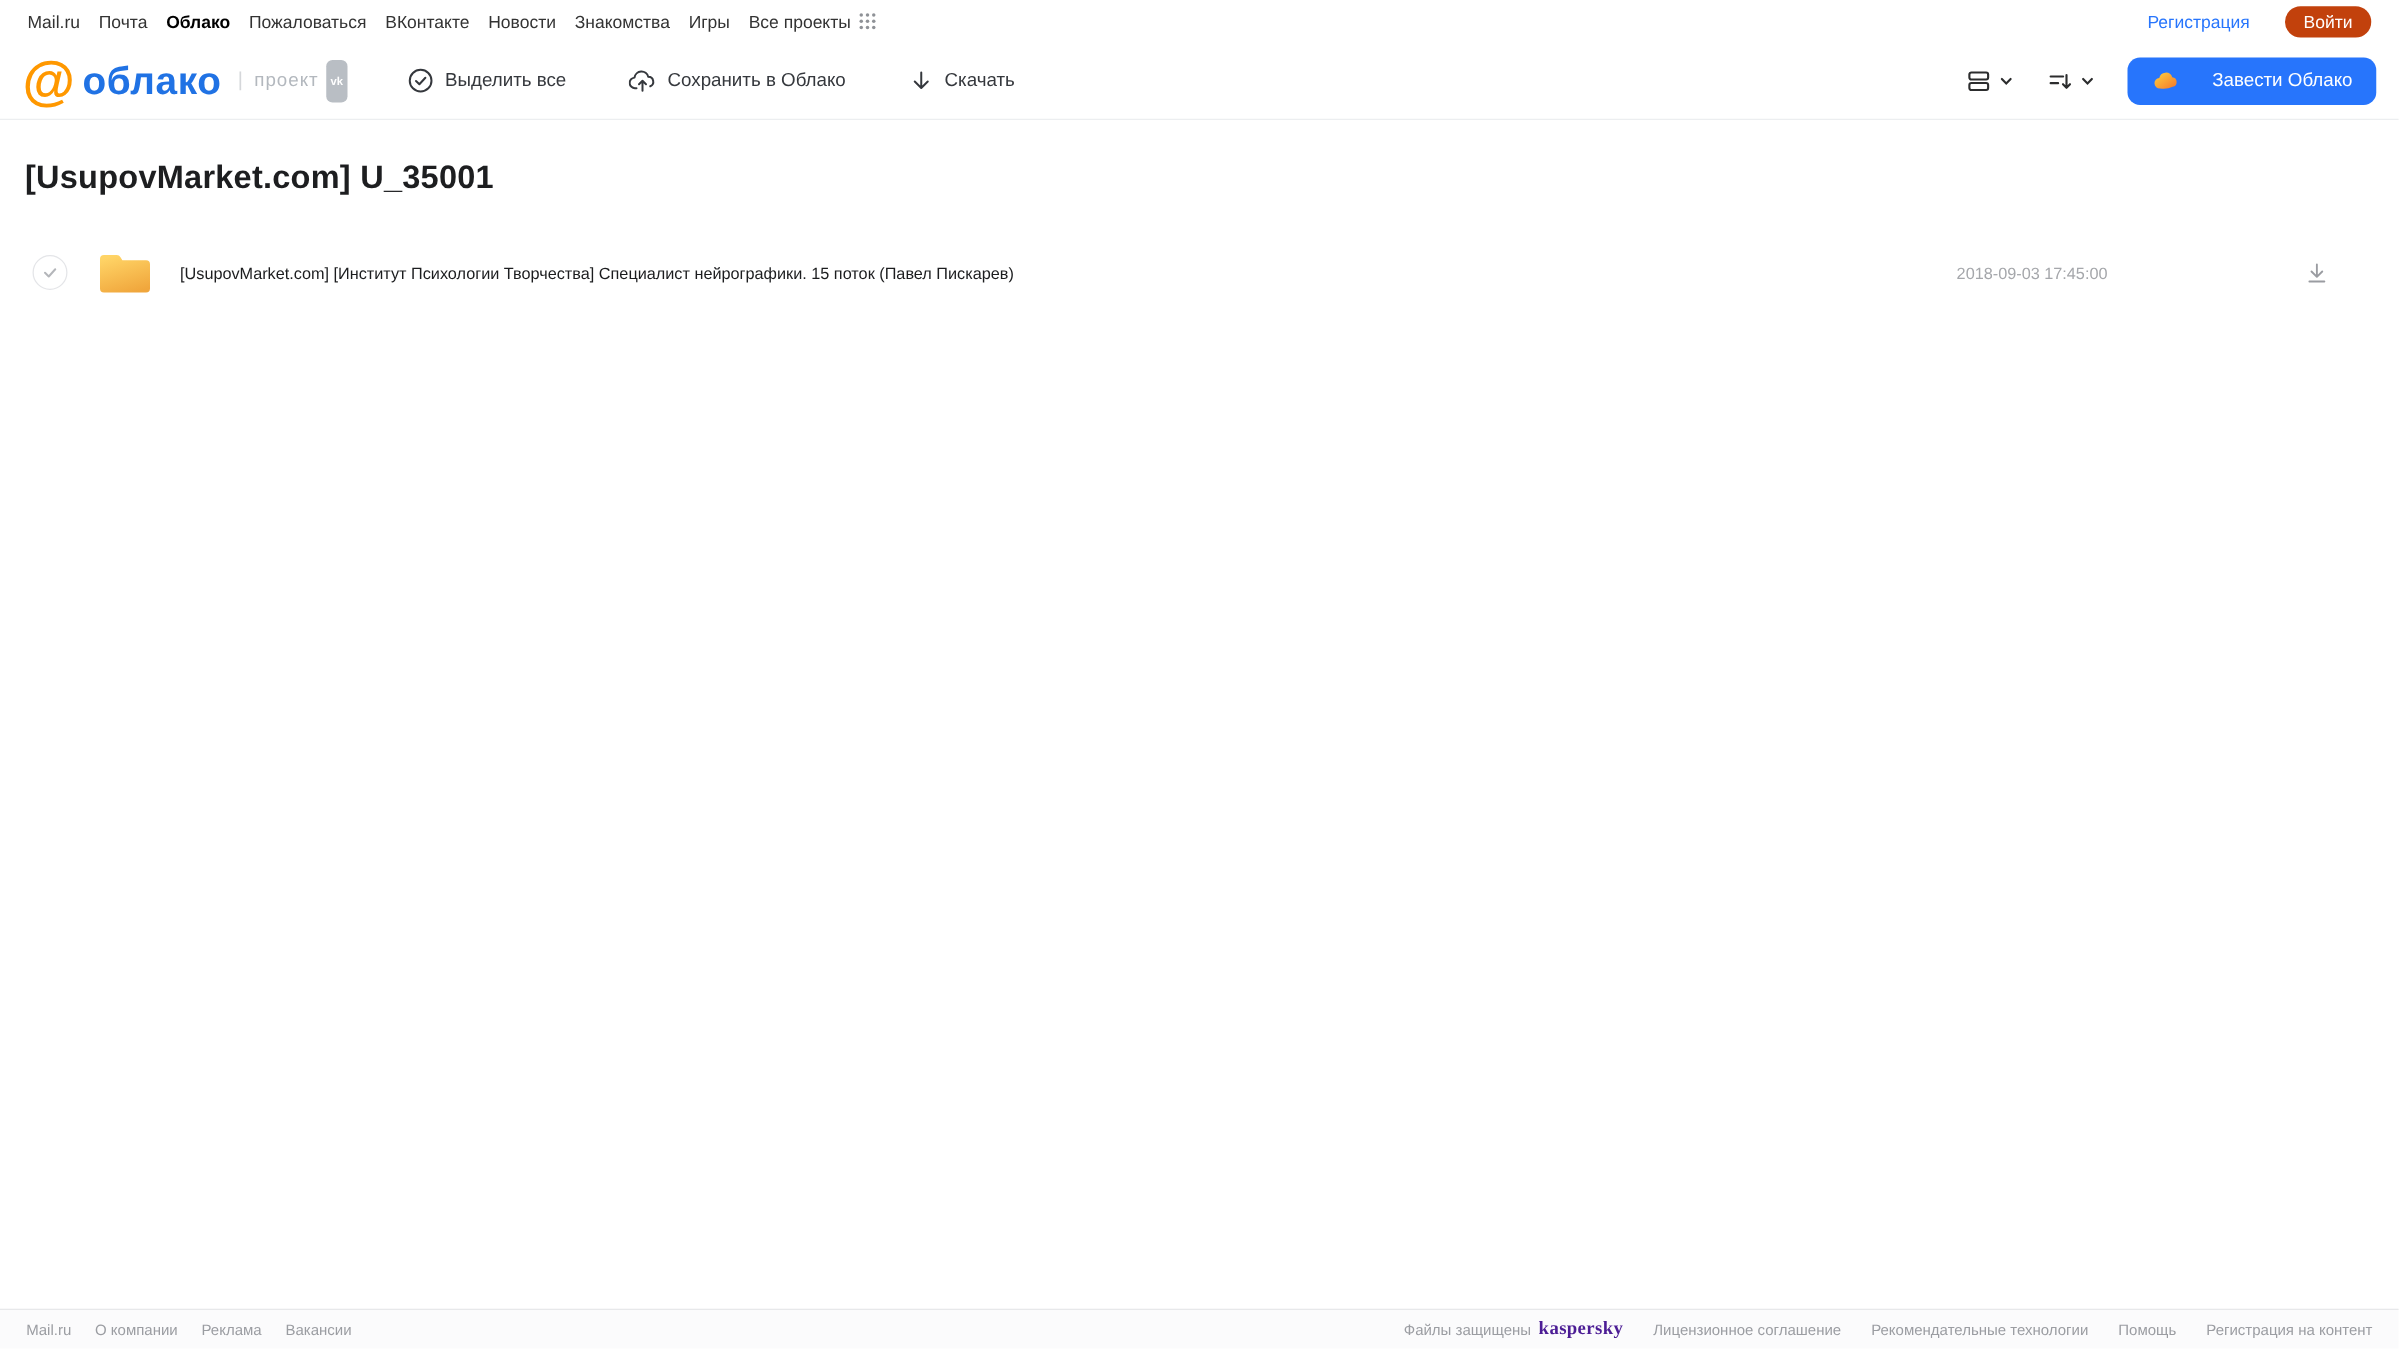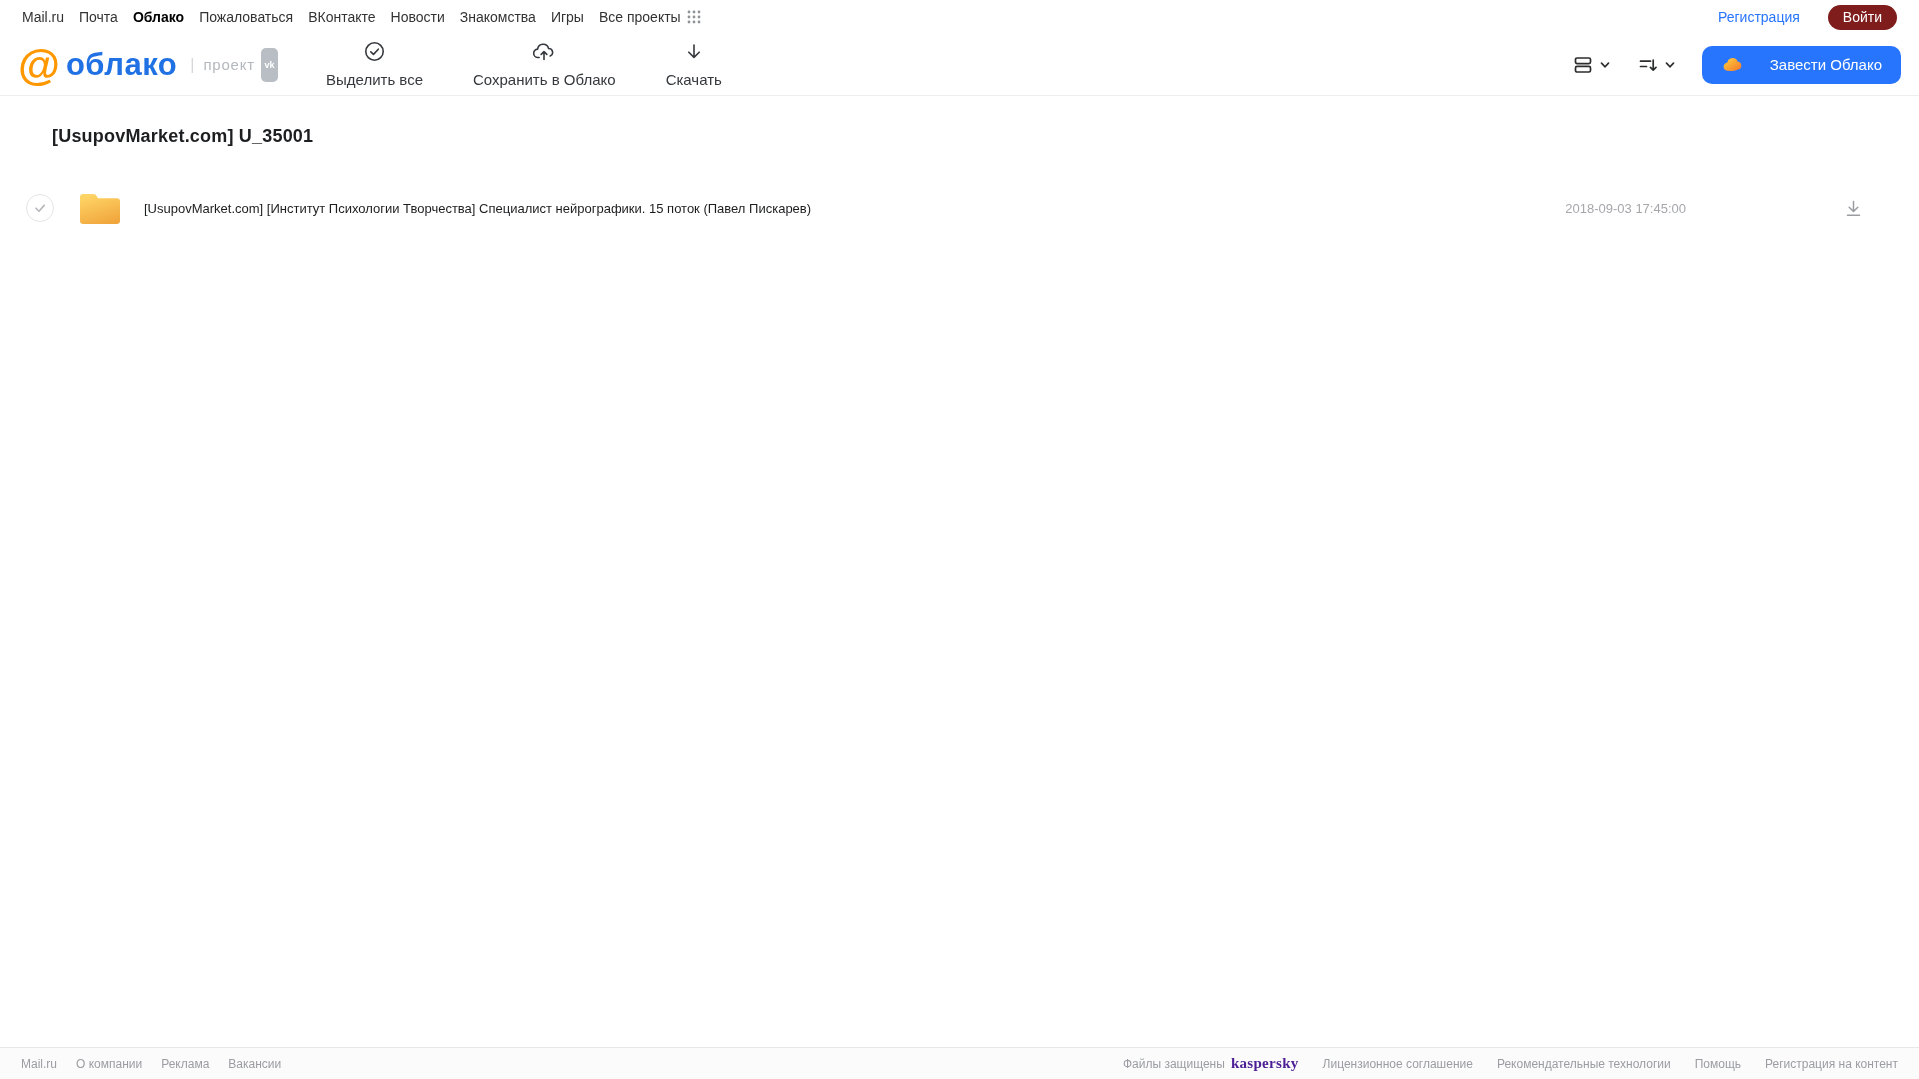--- a/index.html
+++ b/index.html
@@ -15,21 +15,21 @@
     height:34px; display:flex; align-items:center; padding:0 22px;
     font-size:14px; color:#333; background:#fff;
   }
   .topnav .links { display:flex; align-items:center; gap:15px; }
   .topnav .active { font-weight:bold; color:#000; }
   .allprojects { display:flex; align-items:center; gap:6px; }
   .grid-icon { display:inline-block; width:14px; height:14px; }
   .topnav-right { margin-left:auto; display:flex; align-items:center; gap:28px; }
   .reg-link { color:#2775fc; }
   .login-btn {
-    background:#7f1d1d; color:#fff; border:none; border-radius:14px;
+    background:#c2410c; color:#fff; border:none; border-radius:14px;
     padding:4px 15px 5px; font-size:14px; font-family:inherit; cursor:pointer;
   }
 
   
   .header {
     height:62px; display:flex; align-items:center; padding:0 18px;
     border-bottom:1px solid #eceef0; background:#fff;
   }
   .logo { display:flex; align-items:center; width:308px; flex:none; }
   .at-sign { color:#ff9800; font-size:43px; font-weight:bold; line-height:40px; margin-right:6px; }
@@ -37,36 +37,36 @@
   .proj-sep { color:#d5d7da; font-size:16px; margin:0 9px 0 13px; }
   .proj { color:#b3b8be; font-size:15px; letter-spacing:.8px; margin-right:6px; }
   .vk-badge {
     width:17px; height:34px; border-radius:5px; background:#b9bec4;
     color:#fff; font-size:9px; font-weight:bold; display:inline-flex;
     align-items:center; justify-content:center;
   }
   .toolbar { display:flex; align-items:center; gap:50px; }
   .tool-btn {
     display:flex; align-items:center; gap:9px; background:none; border:none;
-    font-family:inherit; font-size:15px; color:#35383d; cursor:pointer;flex-direction:column;
+    font-family:inherit; font-size:15px; color:#35383d; cursor:pointer;
   }
   .tool-btn svg { stroke:#35383d; }
 
   .header-right { margin-left:auto; display:flex; align-items:center; gap:26px; }
   .icon-drop { display:flex; align-items:center; gap:5px; background:none; border:none; cursor:pointer; }
   .icon-drop svg { stroke:#2c2d2e; }
   .cta-btn {
     height:38px; background:#2775fc; color:#fff; border:none; border-radius:10px;
     padding:0 19px; font-size:15px; font-family:inherit; display:flex;
     align-items:center; gap:26px; cursor:pointer;
   }
 
   
   .content { padding:0 20px; }
-  .page-title { font-size:18px; font-weight:bold; color:#1d1e20; margin-top:30px; letter-spacing:.2px;margin-left:32px; }
+  .page-title { font-size:26px; font-weight:bold; color:#1d1e20; margin-top:30px; letter-spacing:.2px; }
 
   .file-row {
     margin-top:36px; height:50px; display:flex; align-items:center;
     padding-left:6px; padding-right:36px; cursor:pointer; border-radius:6px;
   }
   .check-circle {
     width:28px; height:28px; border-radius:50%; border:1px solid #e4e5e8;
     background:#fff; display:flex; align-items:center; justify-content:center; flex:none;
   }
   .folder-wrap { margin-left:24px; flex:none; display:flex; }

